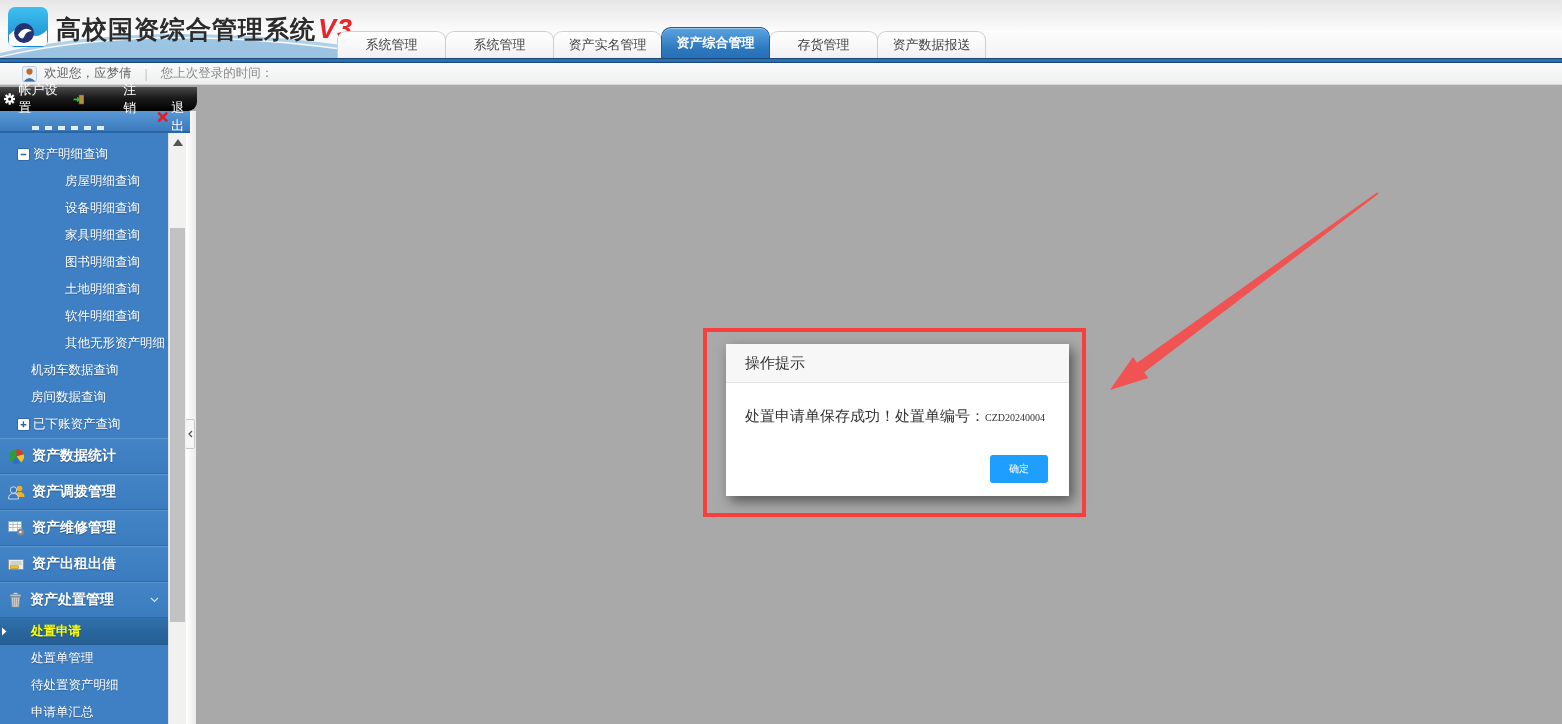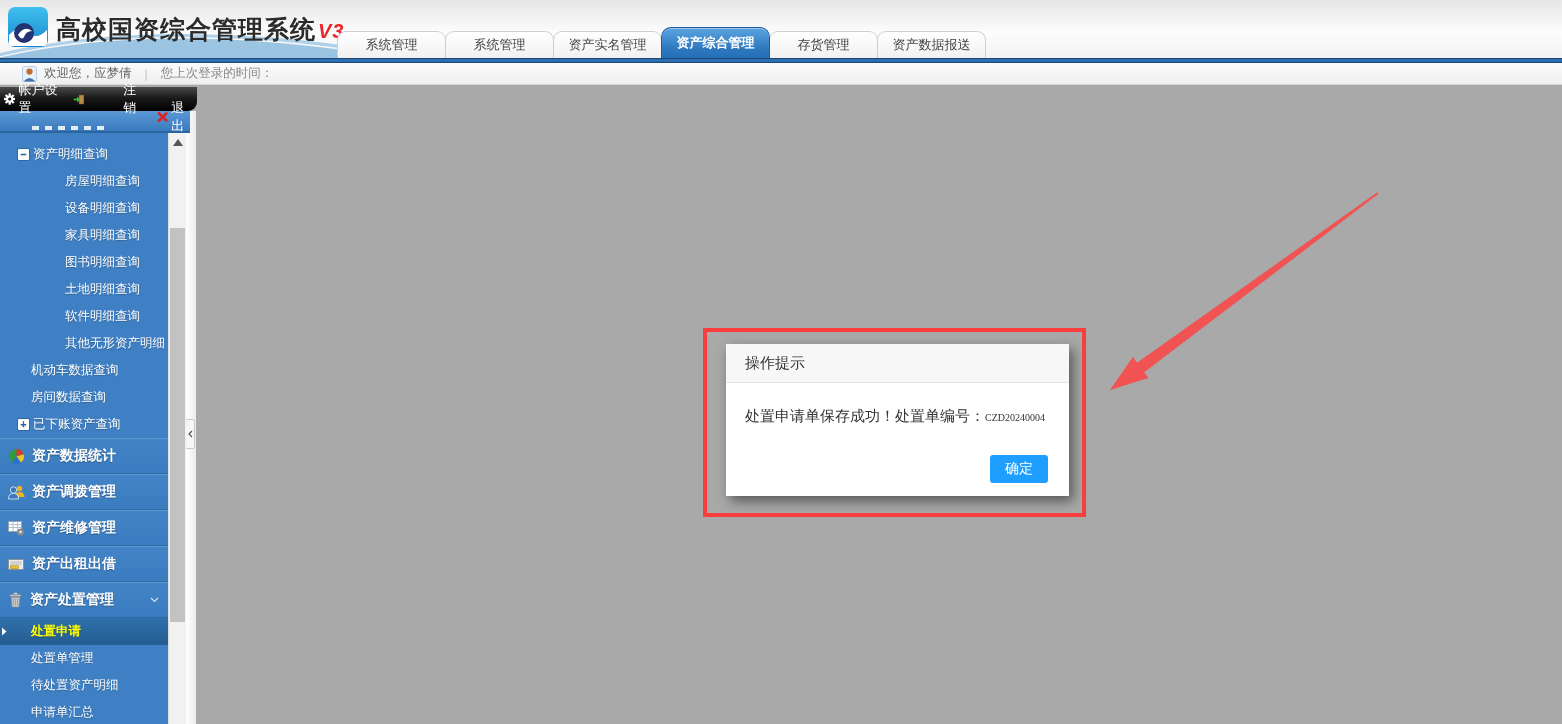--- a/index.html
+++ b/index.html
@@ -8,21 +8,21 @@
     font-family:"Liberation Sans","DejaVu Sans",sans-serif;
     background:#a9a9a9;
   }
   
   .hdr{position:absolute;left:0;top:0;width:1562px;height:58px;
     background:linear-gradient(180deg,#e6e6e6 0%,#fcfcfc 55%,#f3f3f3 100%);}
   .swoosh{position:absolute;left:0;top:0;pointer-events:none;}
   .logo{position:absolute;left:8px;top:7px;width:40px;height:40px;}
   .title{position:absolute;left:56px;top:13px;font-size:25px;font-weight:bold;
     color:#2b2b2b;letter-spacing:1px;white-space:nowrap;}
-  .title .ver{color:#e8262a;font-style:italic;font-size:20px;margin-left:2px;}
+  .title .ver{color:#e8262a;font-style:italic;font-size:27px;margin-left:2px;}
   .tabbar{position:absolute;left:338px;top:31px;height:27px;display:flex;align-items:flex-end;}
   .tab{width:109px;height:27px;box-sizing:border-box;margin-left:-1px;
     border:1px solid #cfcfcf;border-bottom:none;border-radius:9px 9px 0 0;
     background:linear-gradient(#ffffff,#f1f1f1);
     display:flex;align-items:center;justify-content:center;
     font-size:13px;color:#444;cursor:pointer;}
   .tab.active{height:31px;background:linear-gradient(#5ba4e2,#2d77bd 70%,#2470b8);
     border-color:#1d5d9e;color:#fff;font-weight:bold;z-index:2;
     border-radius:10px 10px 0 0;box-shadow:inset 0 1px 0 rgba(255,255,255,.4);}
   .bluebar{position:absolute;left:0;top:58px;width:1562px;height:5px;
@@ -84,21 +84,21 @@
     border:1px solid #c9c9c9;border-radius:2px;display:flex;align-items:center;
     justify-content:center;cursor:pointer;}
   
   .dialog{position:absolute;left:726px;top:344px;width:343px;height:152px;background:#fff;
     z-index:30;box-shadow:4px 5px 12px rgba(0,0,0,.5),0 0 1px #b5b5b5;}
   .dlg-hd{height:39px;box-sizing:border-box;background:#f7f7f7;border-bottom:1px solid #e3e3e3;
     line-height:38px;padding-left:19px;font-size:15px;color:#333;}
   .dlg-bd{padding:24px 19px 0;font-size:15px;color:#333;white-space:nowrap;}
   .dlg-bd .code{font-family:"Liberation Serif","DejaVu Serif",serif;font-size:10px;}
   .dlg-ok{position:absolute;right:21px;bottom:13px;width:58px;height:28px;border:none;
-    background:#1e9fff;color:#fff;font-size:14px;border-radius:3px;cursor:pointer;
+    background:#1e9fff;color:#fff;font-size:10px;border-radius:3px;cursor:pointer;
     font-family:Liberation Serif, serif;}
   
   .red-rect{position:absolute;left:703px;top:328px;width:383px;height:189px;
     box-sizing:border-box;border:4px solid #fa3d3d;z-index:40;pointer-events:none;}
   .arrow-svg{position:absolute;left:0;top:0;z-index:50;pointer-events:none;}
 </style>
 </head>
 <body>
 
 <div class="hdr">

